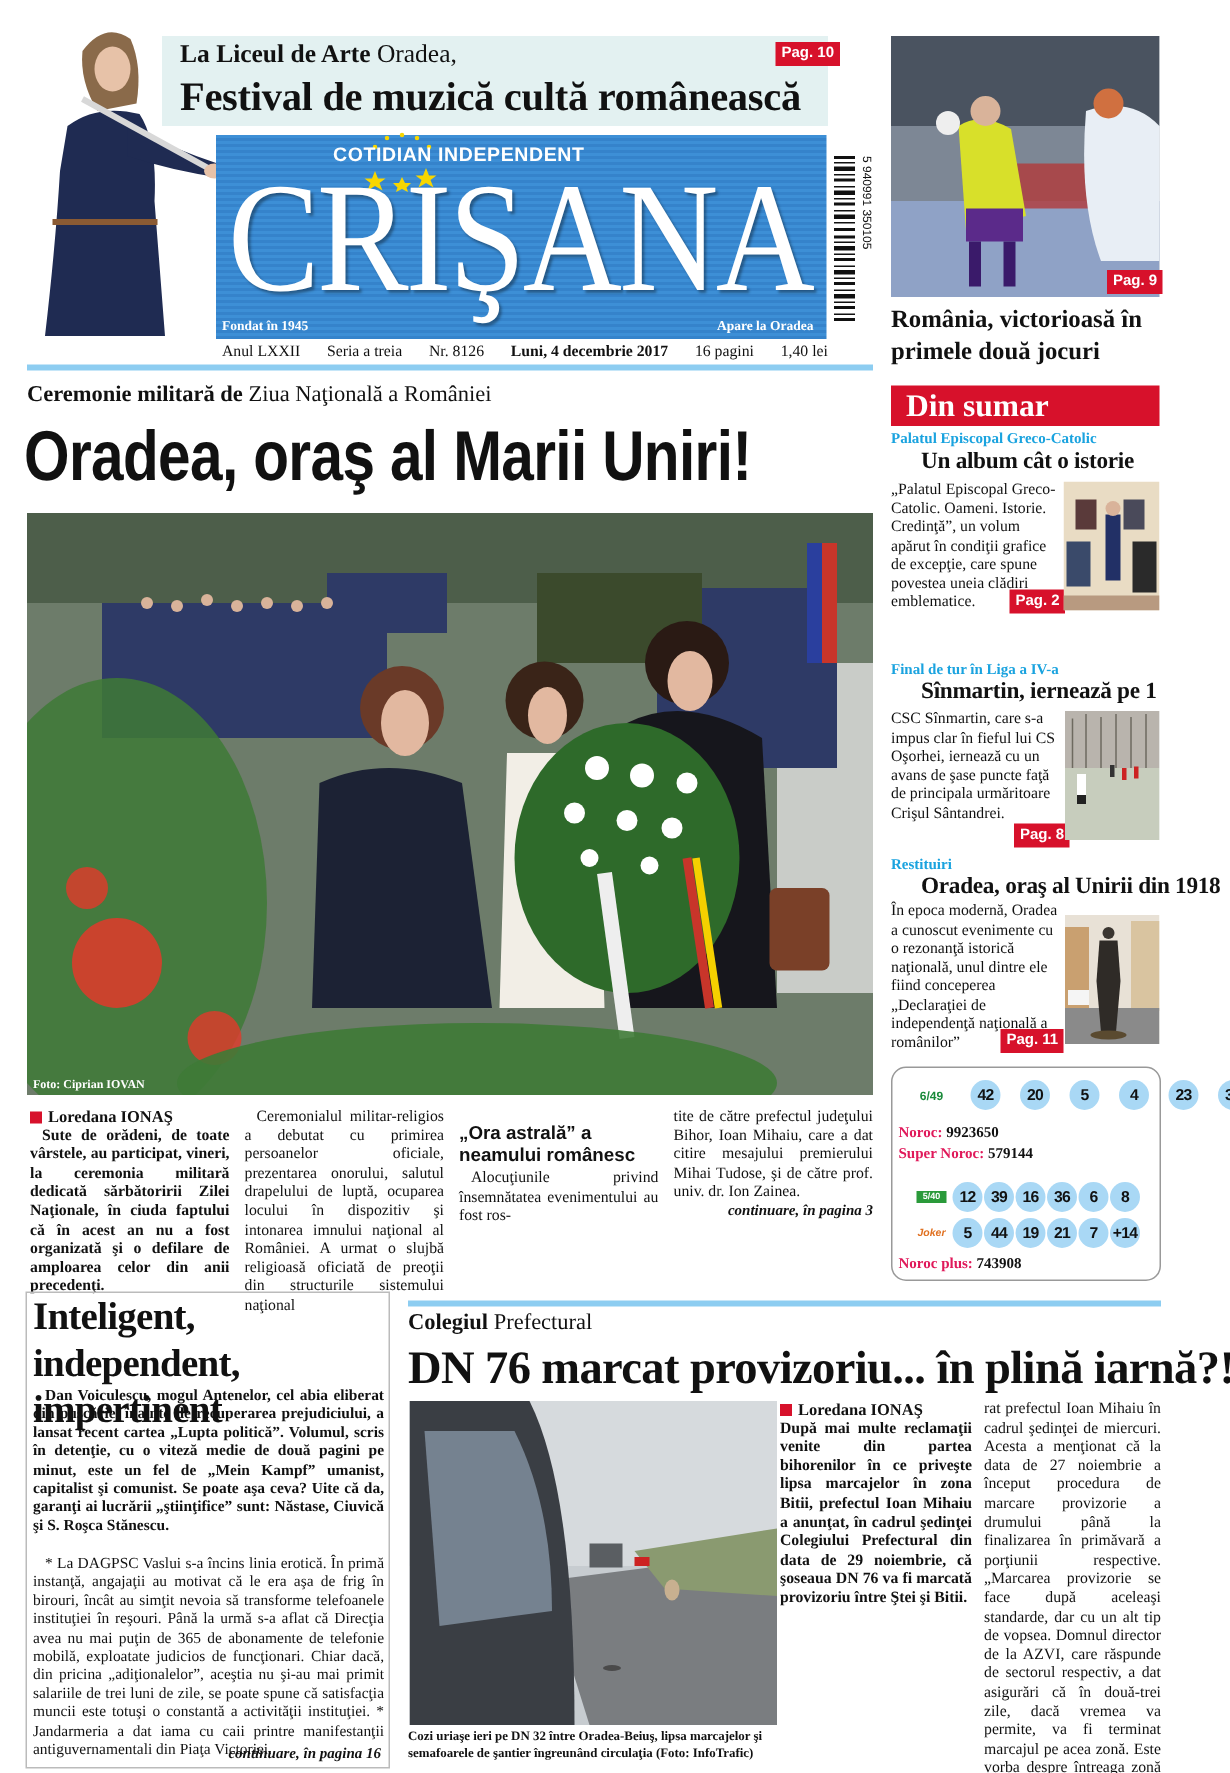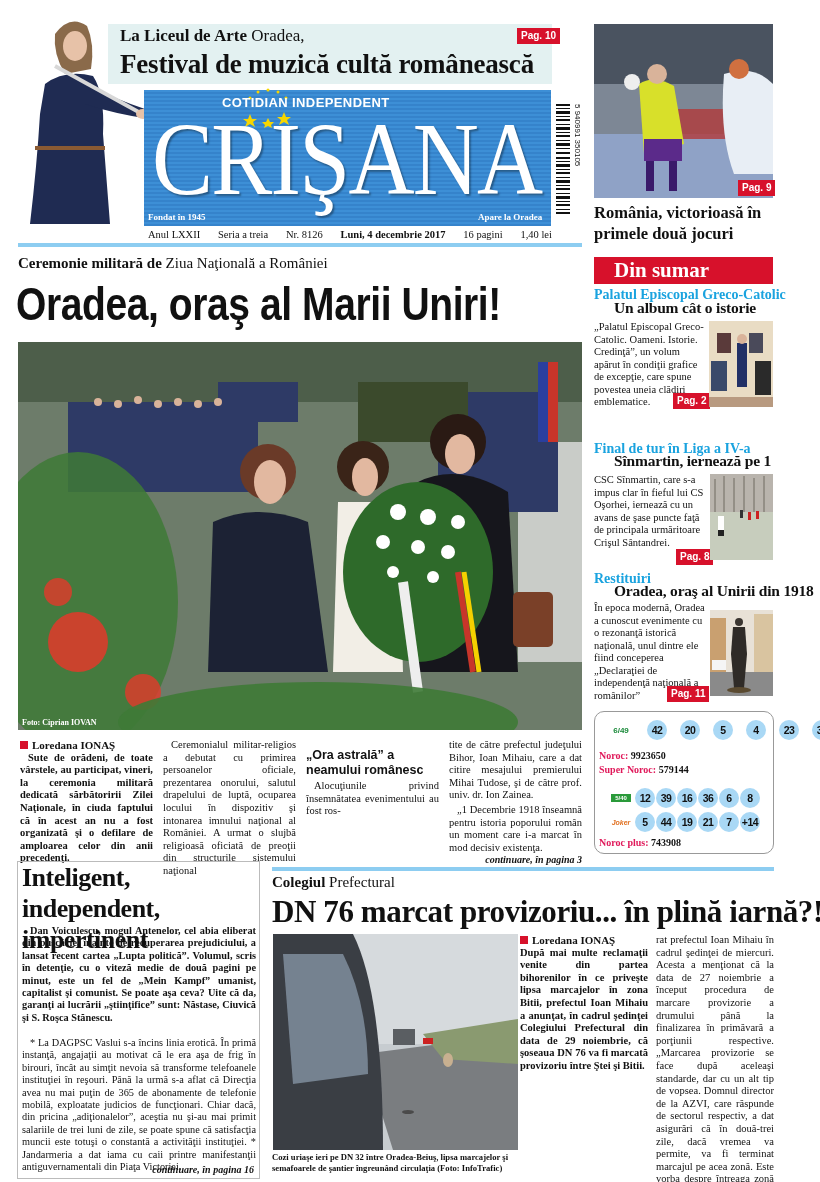--- a/index.html
+++ b/index.html
@@ -32,22 +32,22 @@
   .issue-line { left: 148px; top: 229px; width: 404px; display: flex; justify-content: space-between; font-size: 10.5px; white-space: nowrap; }
   .issue-line .bold { font-weight: bold; }
   .issue-rule { left: 18px; top: 243px; width: 564px; height: 4px; background: #8dcdf1; }
 
   
   .sport-photo { left: 594px; top: 24px; width: 179px; height: 174px; }
   .sport-pag { left: 738px; top: 180px; }
   .sport-title { left: 594px; top: 202px; width: 190px; font-size: 16.5px; font-weight: bold; line-height: 21px; }
 
   
-  .sumar-head { left: 594px; top: 257px; width: 179px; height: 27px; background: #d7112b; color: #fff; font-size: 21px; font-weight: bold; padding-left: 20px; line-height: 27px; }
-  .s-kicker { color: #1aa3df; font-size: 14px; font-weight: bold; white-space: nowrap; }
+  .sumar-head { left: 594px; top: 257px; width: 179px; height: 27px; background: #d7112b; color: #fff; font-size: 21px; font-weight: bold; padding-left: 10px; line-height: 27px; }
+  .s-kicker { color: #1aa3df; font-size: 10px; font-weight: bold; white-space: nowrap; }
   .s-title { font-size: 15.5px; font-weight: bold; white-space: nowrap; letter-spacing: -0.2px; margin-left: 20px; }
   .s-body { font-size: 10.5px; line-height: 12.5px; }
   .s-photo { border: 0; }
 
   
   .lead-kicker { left: 18px; top: 255px; font-size: 15px; white-space: nowrap; }
   .lead-kicker .bold { font-weight: bold; }
   .lead-title { left: 16px; top: 276px; font-family: "Liberation Sans", sans-serif; font-weight: bold; font-size: 47px; line-height: 56px; white-space: nowrap; transform: scaleX(0.83); transform-origin: left top; letter-spacing: -0.5px; }
   .lead-photo { left: 18px; top: 342px; width: 564px; height: 388px; overflow: hidden; }
   .photo-credit { left: 22px; top: 718px; color: #fff; font-size: 8px; font-weight: bold; white-space: nowrap; }
@@ -303,21 +303,20 @@
     </div>
   <div class="indent" style="font-weight:bold;">Sute de orădeni, de toate vârstele, au participat, vineri, la ceremonia militară dedicată sărbătoririi Zilei Naţionale, în ciuda faptului că în acest an nu a fost organizată şi o defilare de amploarea celor din anii precedenţi.</div>
 </div>
 <div class="abs col indent" style="left:163px;top:739px;width:133px;">Ceremonialul militar-religios a debutat cu primirea persoanelor oficiale, prezentarea onorului, salutul drapelului de luptă, ocuparea locului în dispozitiv şi intonarea imnului naţional al României. A urmat o slujbă religioasă oficiată de preoţii din structurile sistemului naţional</div>
 <div class="abs col" style="left:306px;top:739px;width:133px;">
   <div class="subhead">„Ora astrală” a neamului românesc</div>
   <div class="indent">Alocuţiunile privind însemnătatea evenimentului au fost ros-</div>
 </div>
 <div class="abs col" style="left:449px;top:739px;width:133px;">
   <div>tite de către prefectul judeţului Bihor, Ioan Mihaiu, care a dat citire mesajului premierului Mihai Tudose, şi de către prof. univ. dr. Ion Zainea.</div>
-  <div class="indent" style="margin-top:2px;">„1 Decembrie 1918 înseamnă pentru istoria poporului român un moment care i-a marcat în mod decisiv existenţa.</div>
   <div class="cont">continuare, în pagina 3</div>
 </div>
 
 <div class="abs lotto">
   <div class="lotto-row" style="top:8px;gap:12px;">
     <span class="lotto-logo" style="color:#1a8a3a;">6/49</span>
     <span class="ball">42</span>
     <span class="ball">20</span>
     <span class="ball">5</span>
     <span class="ball">4</span>

